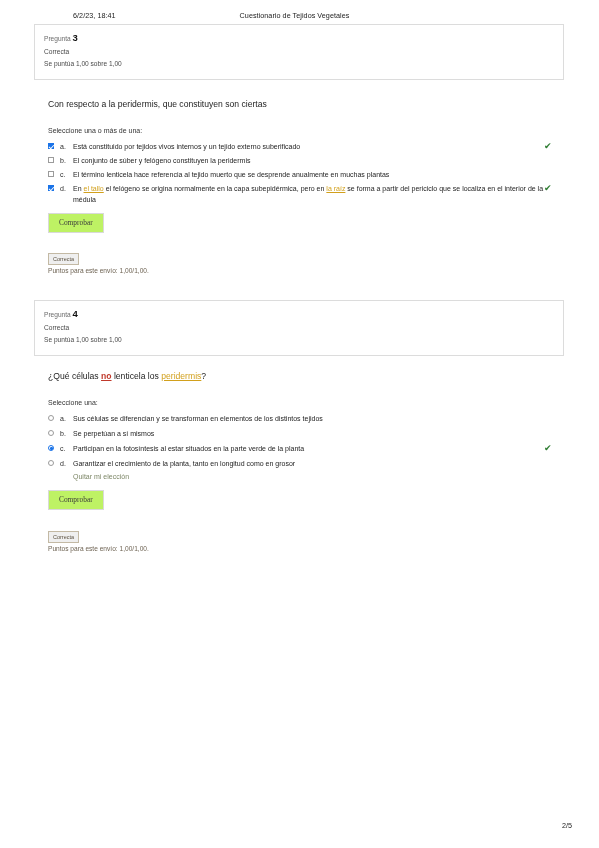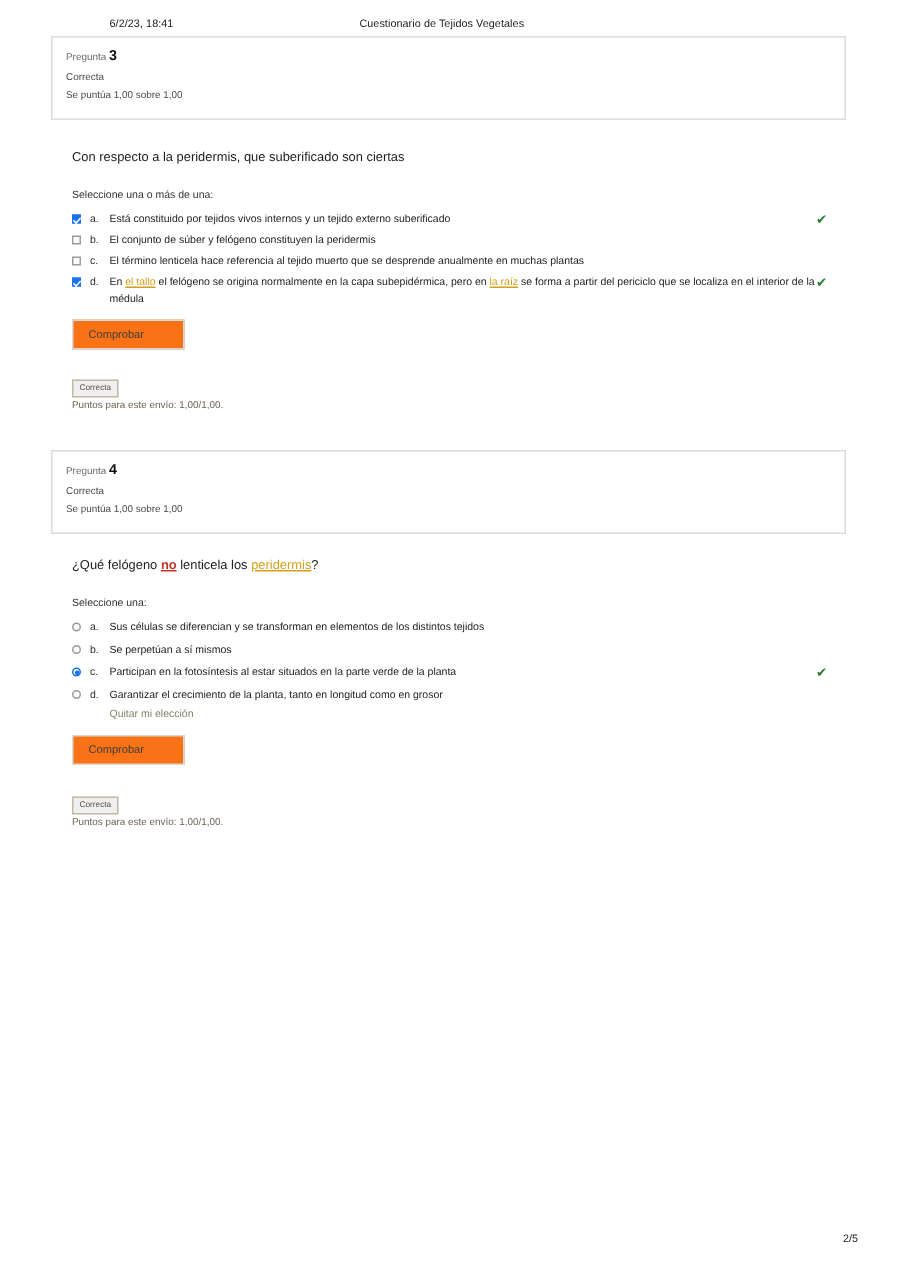--- a/index.html
+++ b/index.html
@@ -233,25 +233,25 @@
     color: #7d8767;
     text-decoration: none;
     white-space: nowrap;
   }
 
   .btn-check {
     position: absolute;
     left: 48px;
     box-sizing: border-box;
     border: 1px solid #d9d9d9;
-    background: #f97316;
+    background: #bef264;
     color: #3c3c3c;
     font-size: 7.4px;
-    font-family: Liberation Sans, sans-serif;
-    padding: 5px 26px 5px 10px;
+    font-family: Liberation Serif, serif;
+    padding: 5px 10px 5px 10px;
     line-height: 8px;
   }
 
   .feedback-badge {
     position: absolute;
     left: 48px;
     box-sizing: border-box;
     border: 1px solid #c3b9a4;
     background: #efefef;
     color: #5a5040;
@@ -282,21 +282,21 @@
 
     <div class="q-info">
       <div class="q-info-line qnum">
         <span>Pregunta</span>
         <b>3</b>
       </div>
       <div class="q-info-line state">Correcta</div>
       <div class="q-info-line mark">Se puntúa 1,00 sobre 1,00</div>
     </div>
 
-    <div class="q-text" style="top:74px;">Con respecto a la peridermis, que suberificado son ciertas</div>
+    <div class="q-text" style="top:74px;">Con respecto a la peridermis, que constituyen son ciertas</div>
 
     <div class="q-prompt" style="top:103px;">Seleccione una o más de una:</div>
 
     <div class="opt-row" style="top:118px;">
       <span class="opt-box checked"></span>
       <span class="opt-letter">a.</span>
       <span class="opt-text">Está constituido por tejidos vivos internos y un tejido externo suberificado</span>
       <span class="opt-check">✔</span>
     </div>
 
@@ -335,21 +335,21 @@
 
     <div class="q-info">
       <div class="q-info-line qnum">
         <span>Pregunta</span>
         <b>4</b>
       </div>
       <div class="q-info-line state">Correcta</div>
       <div class="q-info-line mark">Se puntúa 1,00 sobre 1,00</div>
     </div>
 
-    <div class="q-text" style="top:70px;"><span>¿Qué felógeno </span><span class="hl-no">no</span><span> lenticela los </span><a class="glossary-link" href="#">peridermis</a><span>?</span></div>
+    <div class="q-text" style="top:70px;"><span>¿Qué células </span><span class="hl-no">no</span><span> lenticela los </span><a class="glossary-link" href="#">peridermis</a><span>?</span></div>
 
     <div class="q-prompt" style="top:99px;">Seleccione una:</div>
 
     <div class="opt-row" style="top:114px;">
       <span class="opt-radio"></span>
       <span class="opt-letter">a.</span>
       <span class="opt-text">Sus células se diferencian y se transforman en elementos de los distintos tejidos</span>
       <span class="opt-check"></span>
     </div>
 

